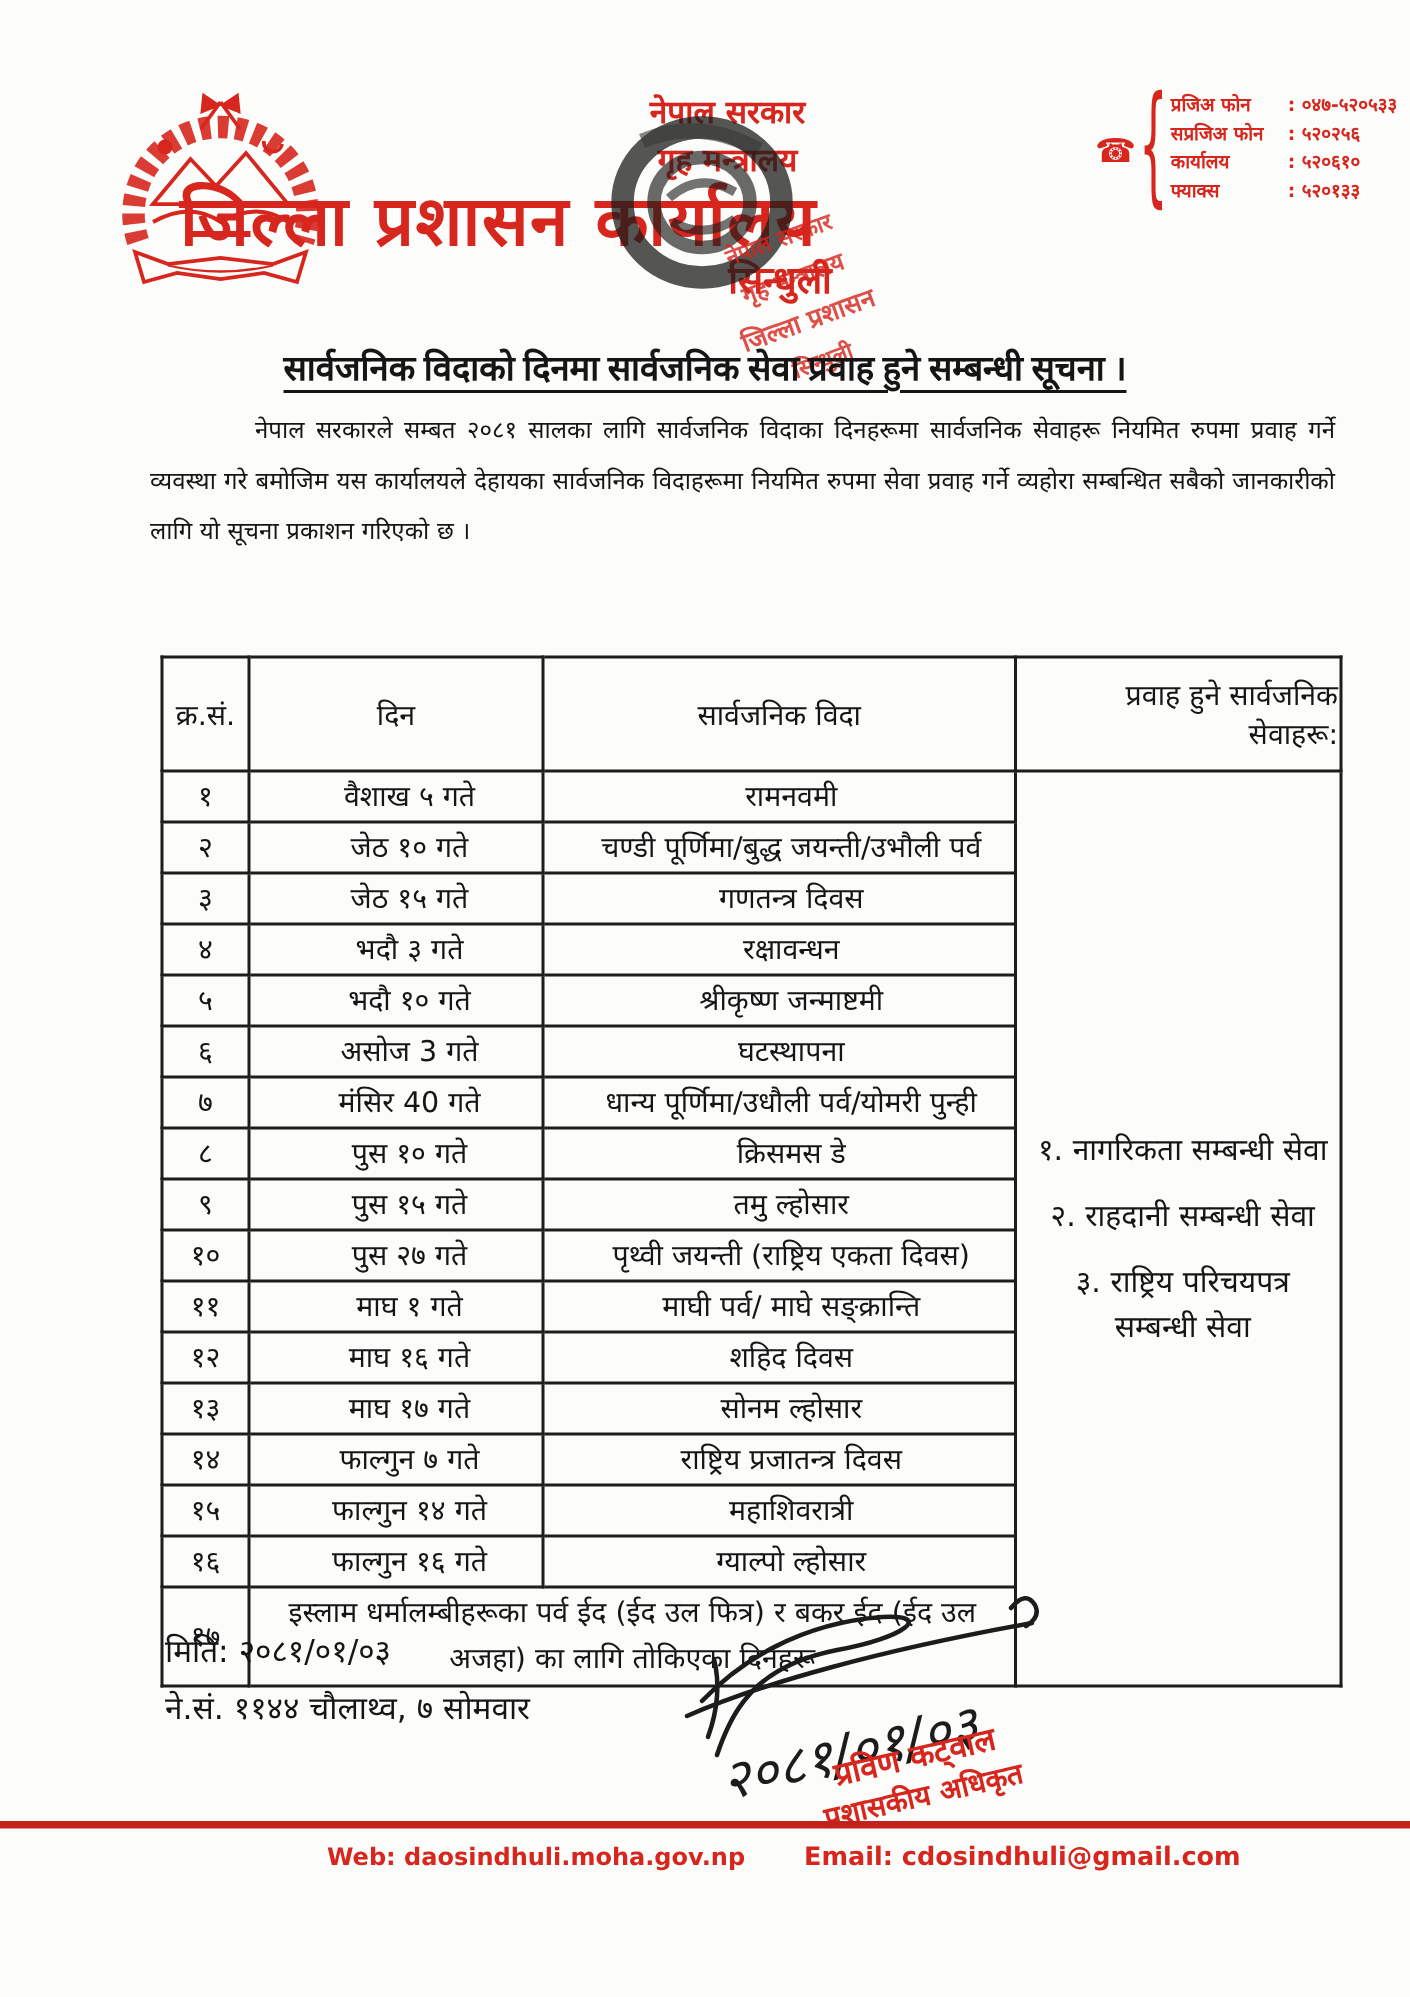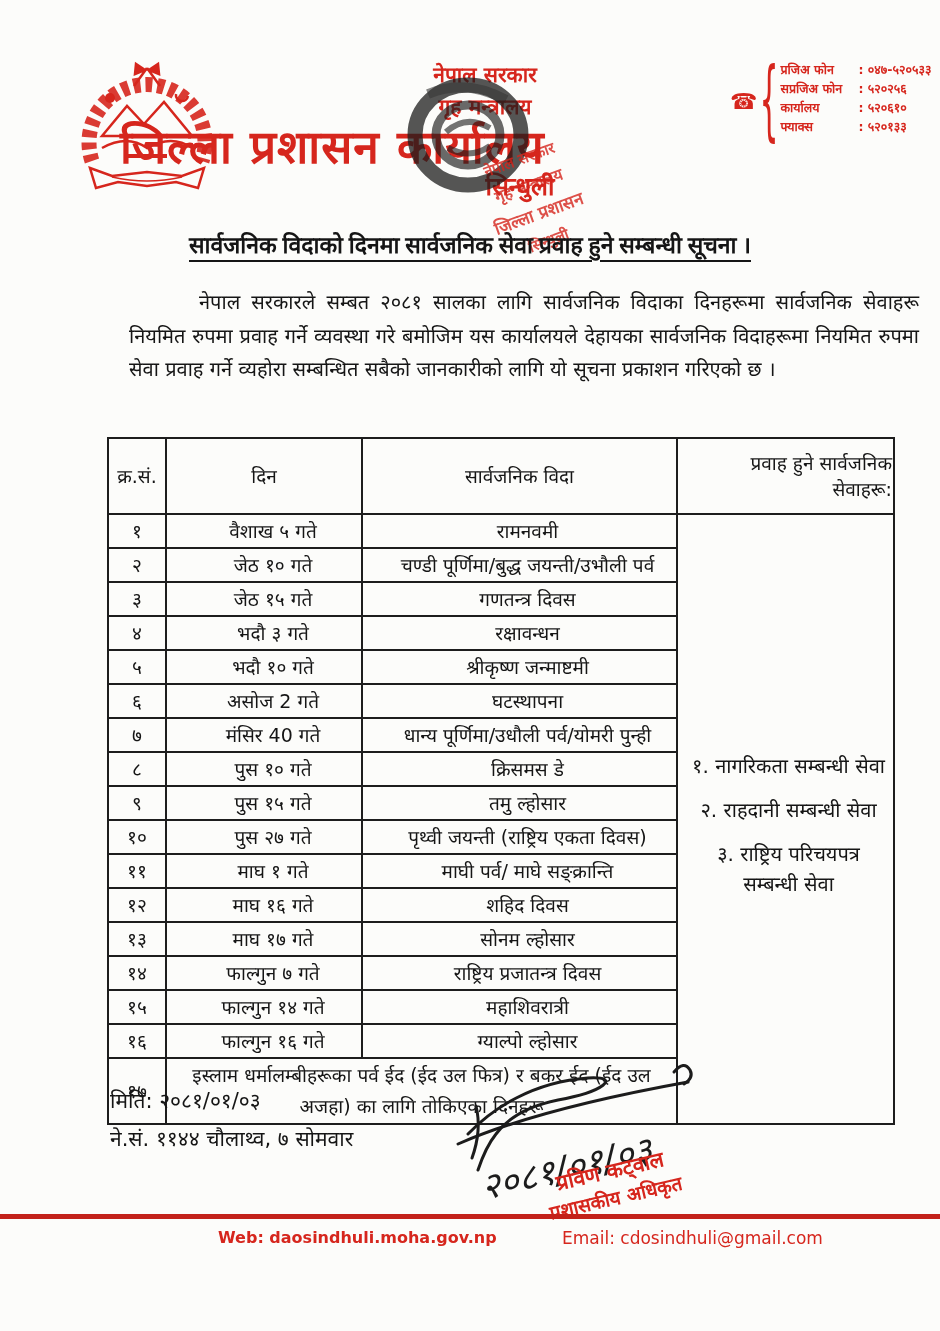--- a/index.html
+++ b/index.html
@@ -26,22 +26,22 @@
   .contacts{position:absolute;left:730px;top:60px;width:205px;display:flex;align-items:center;}
   .phone-ic{font-size:22px;line-height:22px;margin-top:8px;}
   .brace{font-size:30px;font-weight:400;transform:scaleY(2.9);margin:0 2px 0 2px;}
   .contact-list{font-size:12.5px;font-weight:700;line-height:19px;white-space:nowrap;}
   .contact-row .lbl{display:inline-block;min-width:78px;}
   .contact-row .val::before{content:": ";}
   
   .title{position:absolute;left:0;top:228px;width:940px;text-align:center;
     font-size:23px;font-weight:700;}
   .title span{text-decoration:underline;text-decoration-thickness:2px;text-underline-offset:7px;font-family:Liberation Serif, serif;}
-  .body-par{position:absolute;left:100px;top:286px;width:790px;
-    font-size:20px;line-height:33.5px;text-align:justify;text-indent:70px;margin-left:29px;}
+  .body-par{position:absolute;left:100px;top:270px;width:790px;
+    font-size:16px;line-height:33.5px;text-align:justify;text-indent:70px;}
   
   table.holidays{position:absolute;left:107px;top:437px;border-collapse:collapse;
     width:786px;table-layout:fixed;}
   .holidays th,.holidays td{border:2px solid #1d1d1d;font-weight:400;text-align:center;}
   .holidays th{height:72px;font-size:19px;vertical-align:middle;}
   .holidays th.h-services{text-align:right;padding-left:8px;}
   .holidays td{height:30px;font-size:19px;line-height:25px;padding:1px 4px;vertical-align:middle;}
   td.sn{text-align:center;}
   td.day{padding-left:22px;}
   td.hol{padding-left:20px;}
@@ -52,21 +52,21 @@
   .meta1{position:absolute;left:110px;top:1086px;font-size:21px;}
   .meta2{position:absolute;left:110px;top:1124px;font-size:21px;}
   .sig{position:absolute;left:438px;top:1048px;width:300px;height:170px;}
   .sig-name{position:absolute;left:498px;top:1158px;width:230px;text-align:center;
     font-weight:700;transform:rotate(-13deg);line-height:27px;}
   .sig-name .nm{font-size:21px;}
   .sig-name .ttl{font-size:19px;}
   .footrule{position:absolute;left:0;top:1214px;width:940px;height:4px;
     border-top:4px solid #c3221a;border-bottom:1px solid #c3221a;box-sizing:border-box;}
   .weburl{position:absolute;left:218px;top:1228px;font-size:16px;font-weight:700;}
-  .emailurl{position:absolute;left:562px;top:1228px;font-size:17px;font-weight:400;}
+  .emailurl{position:absolute;left:536px;top:1228px;font-size:17px;font-weight:700;}
 </style>
 </head>
 <body>
 
 <div class="hdr">
 
   <svg class="emblem" viewBox="0 0 150 152">
     <g stroke="#d6261d" fill="none" stroke-width="3">
 
       <path d="M20,105 A58 58 0 1 1 130,105" stroke-width="15" stroke-dasharray="7 5" opacity="0.9"></path>
@@ -174,21 +174,21 @@
         <td class="day">भदौ ३ गते</td>
         <td class="hol">रक्षावन्धन</td>
       </tr>
   <tr>
         <td class="sn">५</td>
         <td class="day">भदौ १० गते</td>
         <td class="hol">श्रीकृष्ण जन्माष्टमी</td>
       </tr>
   <tr>
         <td class="sn">६</td>
-        <td class="day">असोज 2 गते</td>
+        <td class="day">असोज 3 गते</td>
         <td class="hol">घटस्थापना</td>
       </tr>
   <tr>
         <td class="sn">७</td>
         <td class="day">मंसिर 40 गते</td>
         <td class="hol">धान्य पूर्णिमा/उधौली पर्व/योमरी पुन्ही</td>
       </tr>
   <tr>
         <td class="sn">८</td>
         <td class="day">पुस १० गते</td>

